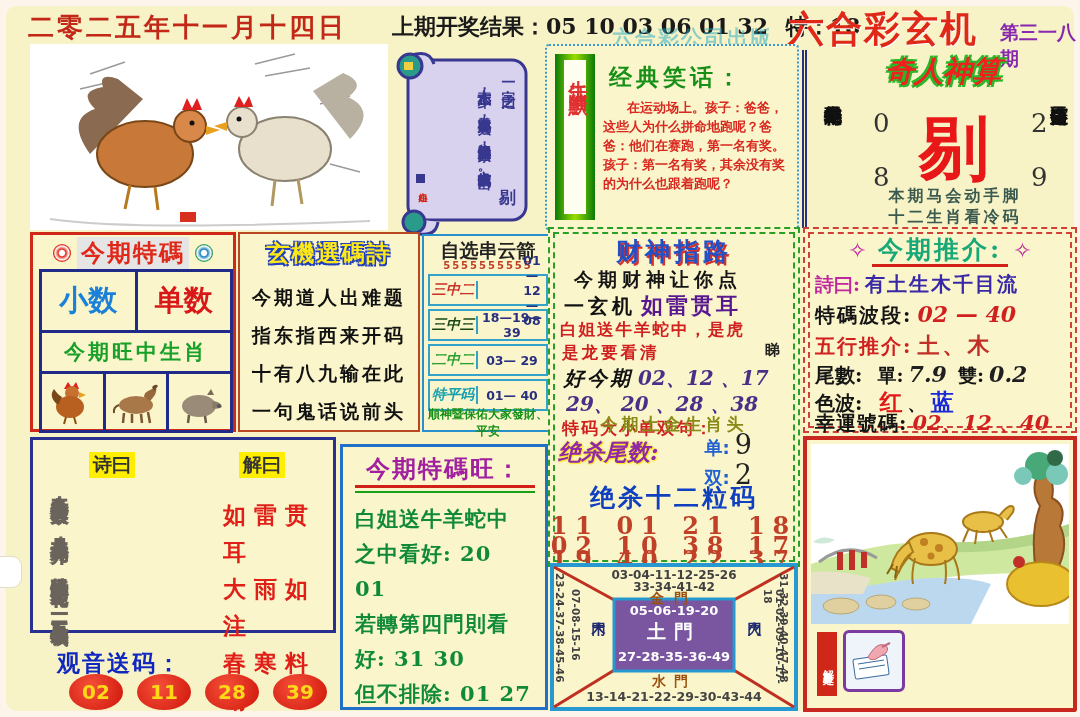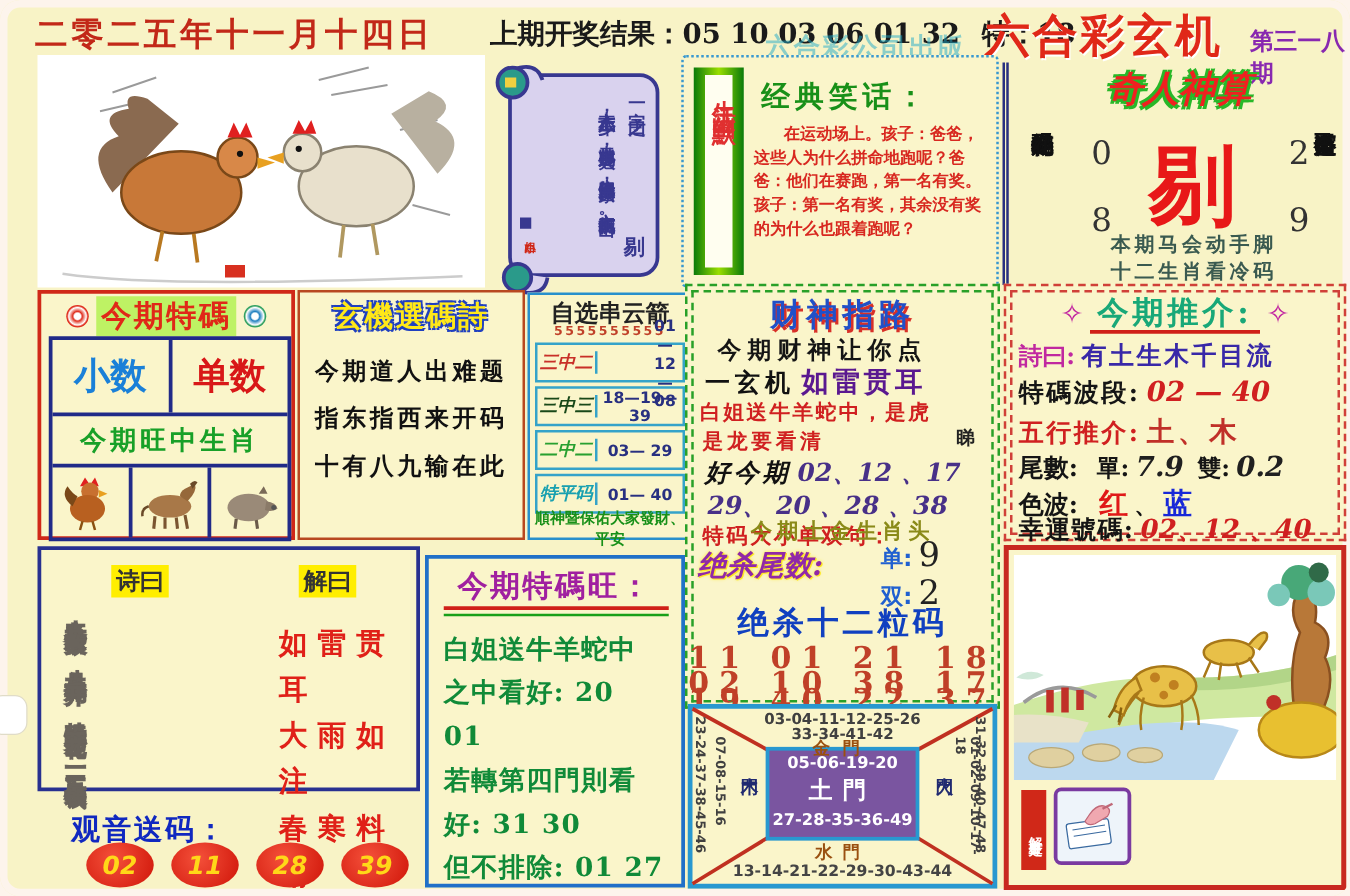--- a/index.html
+++ b/index.html
@@ -6,21 +6,21 @@
   #page{position:relative;width:1080px;height:717px;background:#f8f3c6;border-radius:16px;
         box-shadow:0 0 0 6px #fdf4ec inset;overflow:hidden;
         font-family:"DejaVu Sans",sans-serif;color:#222;}
   .abs{position:absolute;}
   .vt{writing-mode:vertical-rl;text-orientation:mixed;}
   .serif{font-family:"DejaVu Serif",serif;}
   .hollow{color:#fffdf2;-webkit-text-stroke:1.1px #6a645c;text-shadow:0 0 1px #8a847c;}
   .box{position:absolute;box-sizing:border-box;background:#faf5ca;}
   .oval{position:absolute;width:54px;height:36px;border-radius:50%;
         background:radial-gradient(circle at 40% 35%,#f4503a,#cf1408);
-        color:#ffd818;font-weight:bold;font-size:20px;display:flex;align-items:center;justify-content:center;font-style:italic;}
+        color:#ffd818;font-weight:bold;font-size:20px;display:flex;align-items:center;justify-content:center;}
   .gatefont{font-weight:bold;color:#404040;}
   .row{display:flex;align-items:center;}
   .cellb{border:2px solid #35a3c9;display:flex;align-items:center;}
 </style>
 </head>
 <body>
 
 <div id="page">
 
   <div class="abs serif" style="left:28px;top:10px;font-size:26px;font-weight:bold;color:#c22818;letter-spacing:3px;">二零二五年十一月十四日</div>
@@ -109,21 +109,21 @@
     <div class="abs serif" style="left:224px;top:58px;font-size:26px;color:#333;">2</div>
     <div class="abs serif" style="left:66px;top:112px;font-size:26px;color:#333;">8</div>
     <div class="abs serif" style="left:224px;top:112px;font-size:26px;color:#333;">9</div>
     <div class="abs" style="left:48px;top:136px;width:200px;text-align:center;font-size:16px;font-weight:bold;color:#3a5a50;letter-spacing:3px;">本期马会动手脚</div>
     <div class="abs" style="left:48px;top:157px;width:200px;text-align:center;font-size:16px;font-weight:bold;color:#3a5a50;letter-spacing:3px;">十二生肖看冷码</div>
   </div>
 
   <div class="box" style="left:30px;top:232px;width:206px;height:200px;border:3px solid #d02818;">
     <div class="abs row" style="left:0;top:2px;width:200px;justify-content:center;gap:6px;">
       <span style="width:18px;height:18px;border-radius:50%;background:radial-gradient(circle,#fff 20%,#e03020 30%,#fff 55%,#e03020 65%);display:inline-block;"></span>
-      <span class="serif" style="font-size:24px;font-weight:bold;color:#e02818;background:#bef264;padding:0 4px;letter-spacing:2px;">今期特碼</span>
+      <span class="serif" style="font-size:24px;font-weight:bold;color:#e02818;background:#e5e5e5;padding:0 4px;letter-spacing:2px;">今期特碼</span>
       <span style="width:18px;height:18px;border-radius:50%;background:radial-gradient(circle,#fff 20%,#2080c0 30%,#fff 55%,#30a060 65%);display:inline-block;"></span>
     </div>
     <div class="abs" style="left:6px;top:34px;width:188px;height:158px;border:3px solid #202a88;">
       <div class="row" style="height:58px;border-bottom:3px solid #202a88;">
         <div style="flex:1;text-align:center;font-size:29px;font-weight:bold;color:#1a80d8;border-right:3px solid #202a88;height:100%;display:flex;align-items:center;justify-content:center;">小数</div>
         <div style="flex:1;text-align:center;font-size:29px;font-weight:bold;color:#d81818;height:100%;display:flex;align-items:center;justify-content:center;">单数</div>
       </div>
       <div class="serif" style="height:38px;border-bottom:3px solid #202a88;display:flex;align-items:center;justify-content:center;font-size:21px;font-weight:bold;color:#18a028;letter-spacing:3px;">今期旺中生肖</div>
       <div class="row" style="height:56px;">
         <div style="flex:1;height:100%;border-right:3px solid #202a88;display:flex;align-items:center;justify-content:center;">
@@ -162,20 +162,21 @@
       </div>
     </div>
   </div>
 
   <div class="box" style="left:238px;top:232px;width:182px;height:200px;border:2px solid #b84820;">
     <div class="abs serif" style="left:0;top:4px;width:100%;text-align:center;font-size:23px;font-weight:bold;color:#ffe818;letter-spacing:2px;text-shadow:1.5px 1.5px 0 #2040c0,-1.5px -1.5px 0 #2040c0,1.5px -1.5px 0 #2040c0,-1.5px 1.5px 0 #2040c0;">玄機選碼詩</div>
     <div class="abs serif" style="left:12px;top:44px;font-size:19px;font-weight:bold;color:#111;letter-spacing:3px;line-height:38px;">
       <div>今期道人出难题</div>
       <div>指东指西来开码</div>
       <div>十有八九输在此</div>
+      <div>一句鬼话说前头</div>
     </div>
   </div>
 
   <div class="box" style="left:422px;top:234px;width:132px;height:198px;border:2px solid #2890cc;">
     <div class="abs serif" style="left:0;top:2px;width:100%;text-align:center;font-size:19px;font-weight:bold;color:#222;">自选串云箭</div>
     <div class="abs" style="left:0;top:24px;width:100%;text-align:center;font-size:10px;font-weight:bold;color:#c04028;letter-spacing:2px;">5555555555</div>
     <div class="abs" style="left:4px;top:38px;width:120px;">
       <div class="cellb" style="height:28px;margin-bottom:3px;">
         <span class="serif" style="width:46px;text-align:center;font-size:14px;font-weight:bold;font-style:italic;color:#c83028;border-right:2px solid #35a3c9;">三中二</span>
         <span style="flex:1;text-align:center;font-size:12.5px;font-weight:bold;color:#283080;padding-left:40px;">01—12 —08</span>

